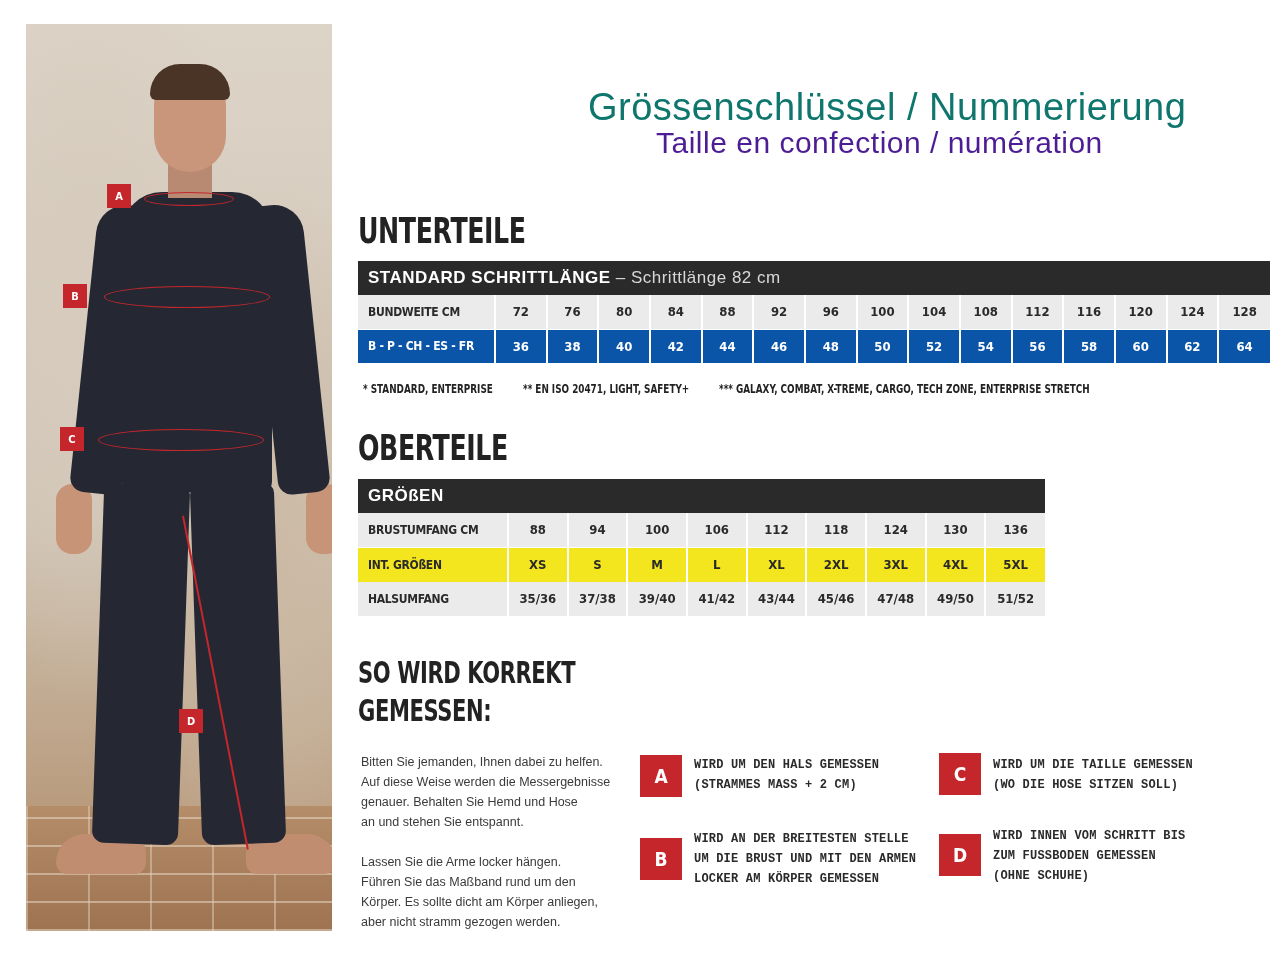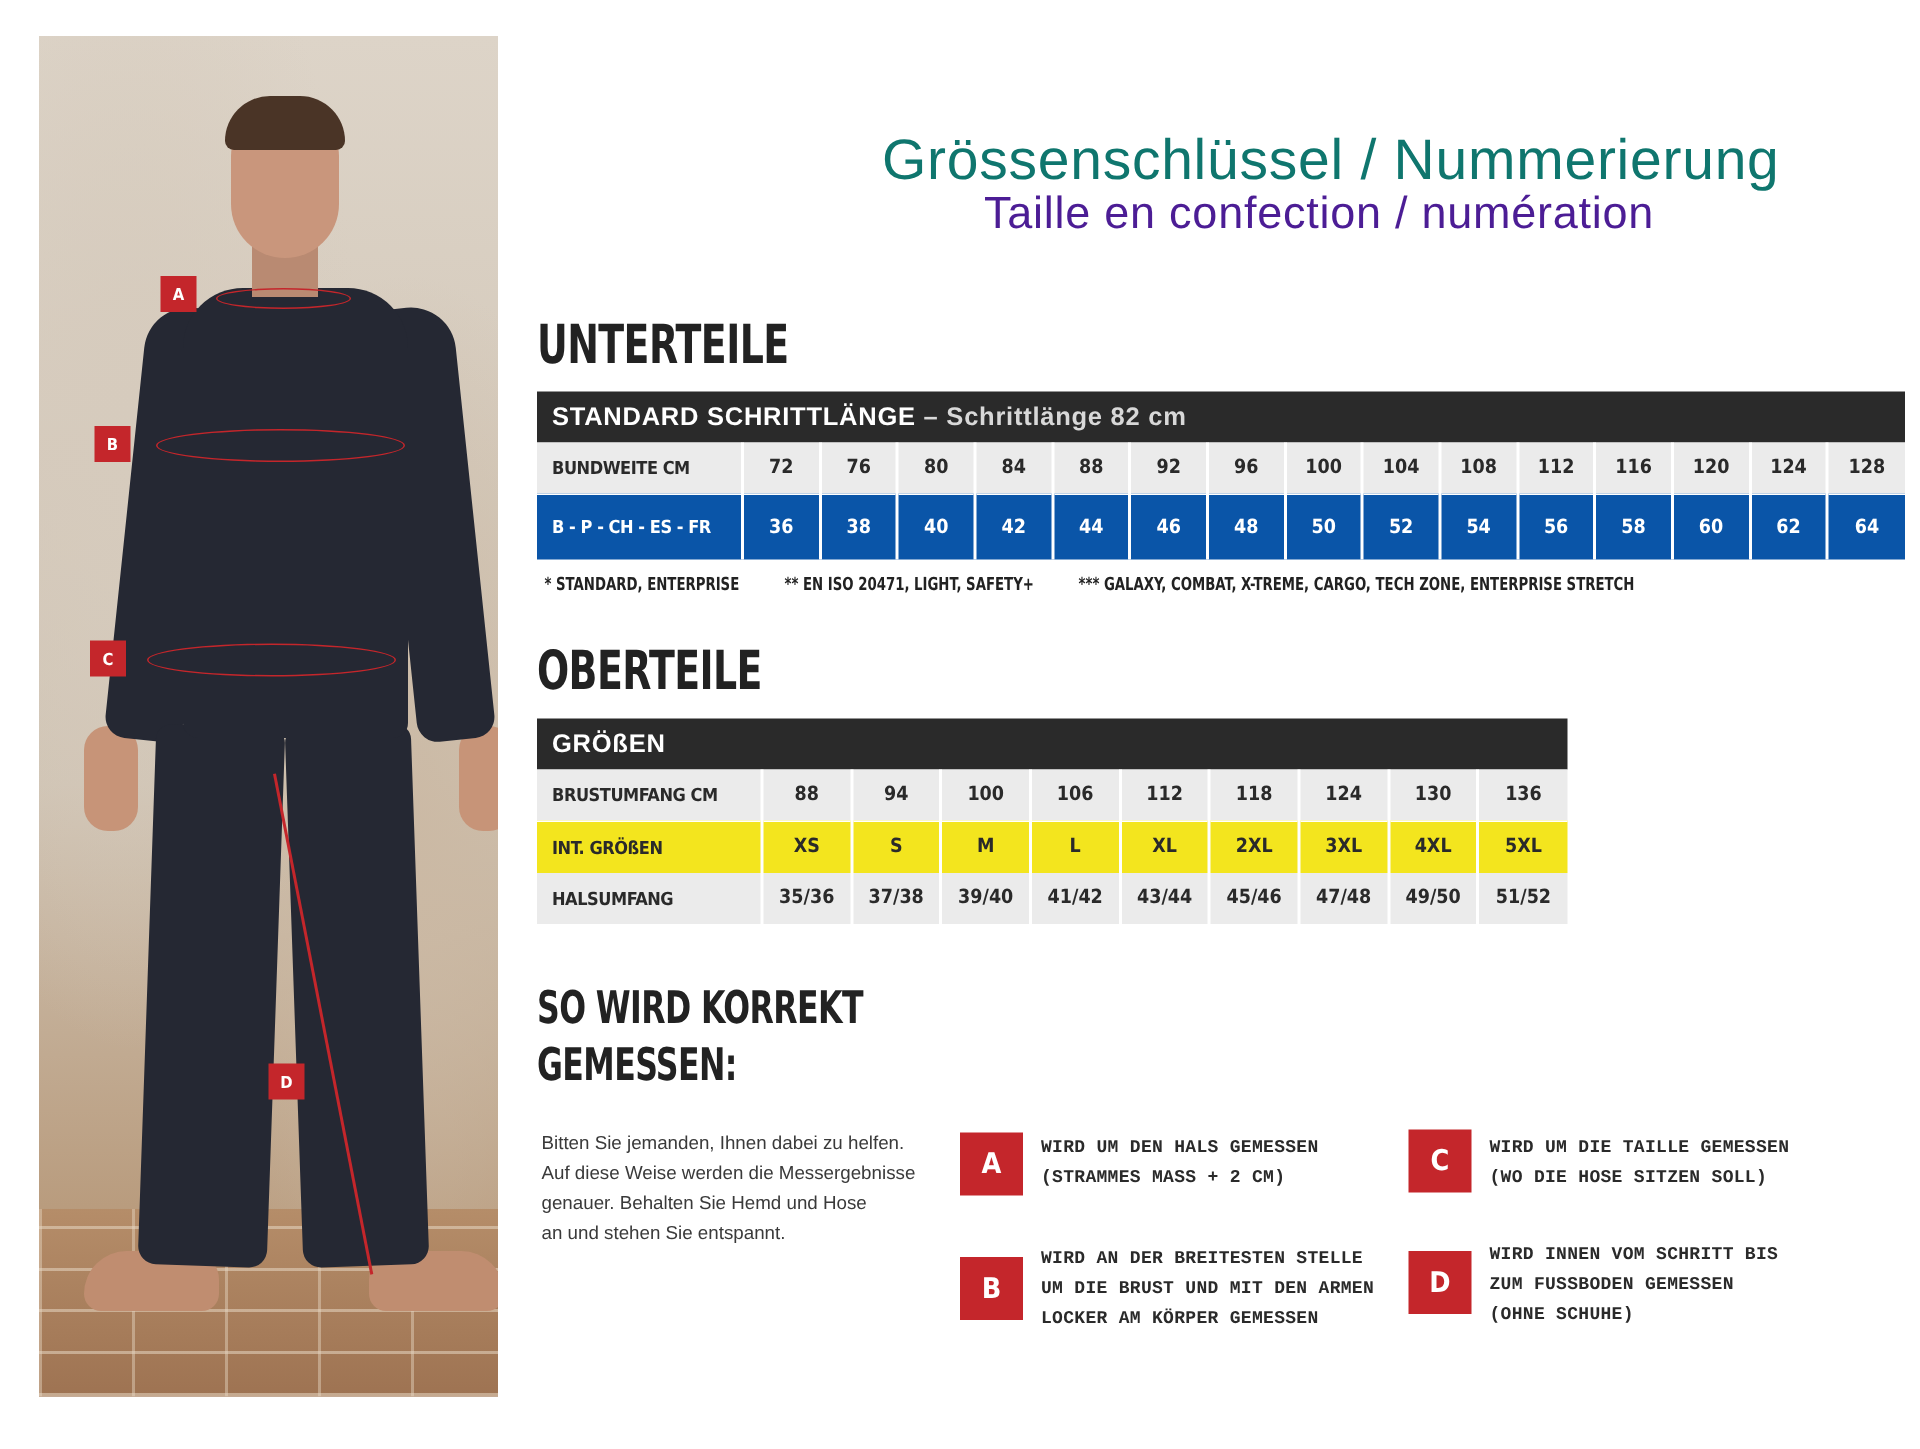--- a/index.html
+++ b/index.html
@@ -65,31 +65,31 @@
     .h-unter { top: 210px; font-size: 36px; }
     .h-ober { top: 427px; font-size: 36px; }
     .h-measure { top: 654px; font-size: 30px; line-height: 38px; }
 
     
     .tbl { position: absolute; border-collapse: collapse; table-layout: fixed; }
     .tbl .bar td {
       background: #2a2a2a; color: #fff; height: 34px; padding-left: 10px; text-align: left;
       font-size: 17px; font-weight: bold; letter-spacing: 0.5px; border: none;
     }
-    .bar .bar-sub { font-weight: bold; color: #d8d8d8; }
+    .bar .bar-sub { font-weight: normal; color: #d8d8d8; }
     .tbl td.cell {
       text-align: center; font-family: "DejaVu Sans Condensed", "DejaVu Sans", sans-serif;
       font-weight: bold; font-size: 13px; border-left: 2px solid #ffffff;
     }
     .tbl td.rowlabel {
       text-align: left; padding-left: 10px; font-family: "DejaVu Sans Condensed", "DejaVu Sans", sans-serif;
       font-weight: bold; font-size: 12px; letter-spacing: -0.3px;
     }
     .row-grey td { background: #ebebeb; color: #2a2a2a; height: 34px; border-bottom: 1px solid #ffffff; }
-    .row-blue td { background: #0a55a8; color: #ffffff; height: 44px; }
+    .row-blue td { background: #0a55a8; color: #ffffff; height: 34px; }
     .row-yellow td { background: #f3e51e; color: #2a2a2a; height: 35px; }
 
     .tbl-unter { left: 358px; top: 261px; width: 912px; }
     .tbl-ober { left: 358px; top: 479px; width: 687px; }
 
     
     .footnotes { position: absolute; left: 363px; top: 382px; display: flex; gap: 0; white-space: nowrap; }
     .footnote {
       font-family: "DejaVu Sans Condensed", "DejaVu Sans", sans-serif; font-weight: bold; font-size: 12px; color: #222;
       transform: scaleX(0.82); transform-origin: left center;
@@ -266,20 +266,24 @@
 <div class="section-h h-measure">
   <div>SO WIRD KORREKT</div>
   <div>GEMESSEN:</div>
 </div>
 
 <div class="instr">
   <p>Bitten Sie jemanden, Ihnen dabei zu helfen.
 Auf diese Weise werden die Messergebnisse
 genauer. Behalten Sie Hemd und Hose
 an und stehen Sie entspannt.</p>
+  <p>Lassen Sie die Arme locker hängen.
+Führen Sie das Maßband rund um den
+Körper. Es sollte dicht am Körper anliegen,
+aber nicht stramm gezogen werden.</p>
 </div>
 
 <div class="legend-item li-a">
   <div class="legend-box">A</div>
   <div class="legend-text">WIRD UM DEN HALS GEMESSEN
 (STRAMMES MASS + 2 CM)</div>
 </div>
 <div class="legend-item li-b">
   <div class="legend-box">B</div>
   <div class="legend-text">WIRD AN DER BREITESTEN STELLE

